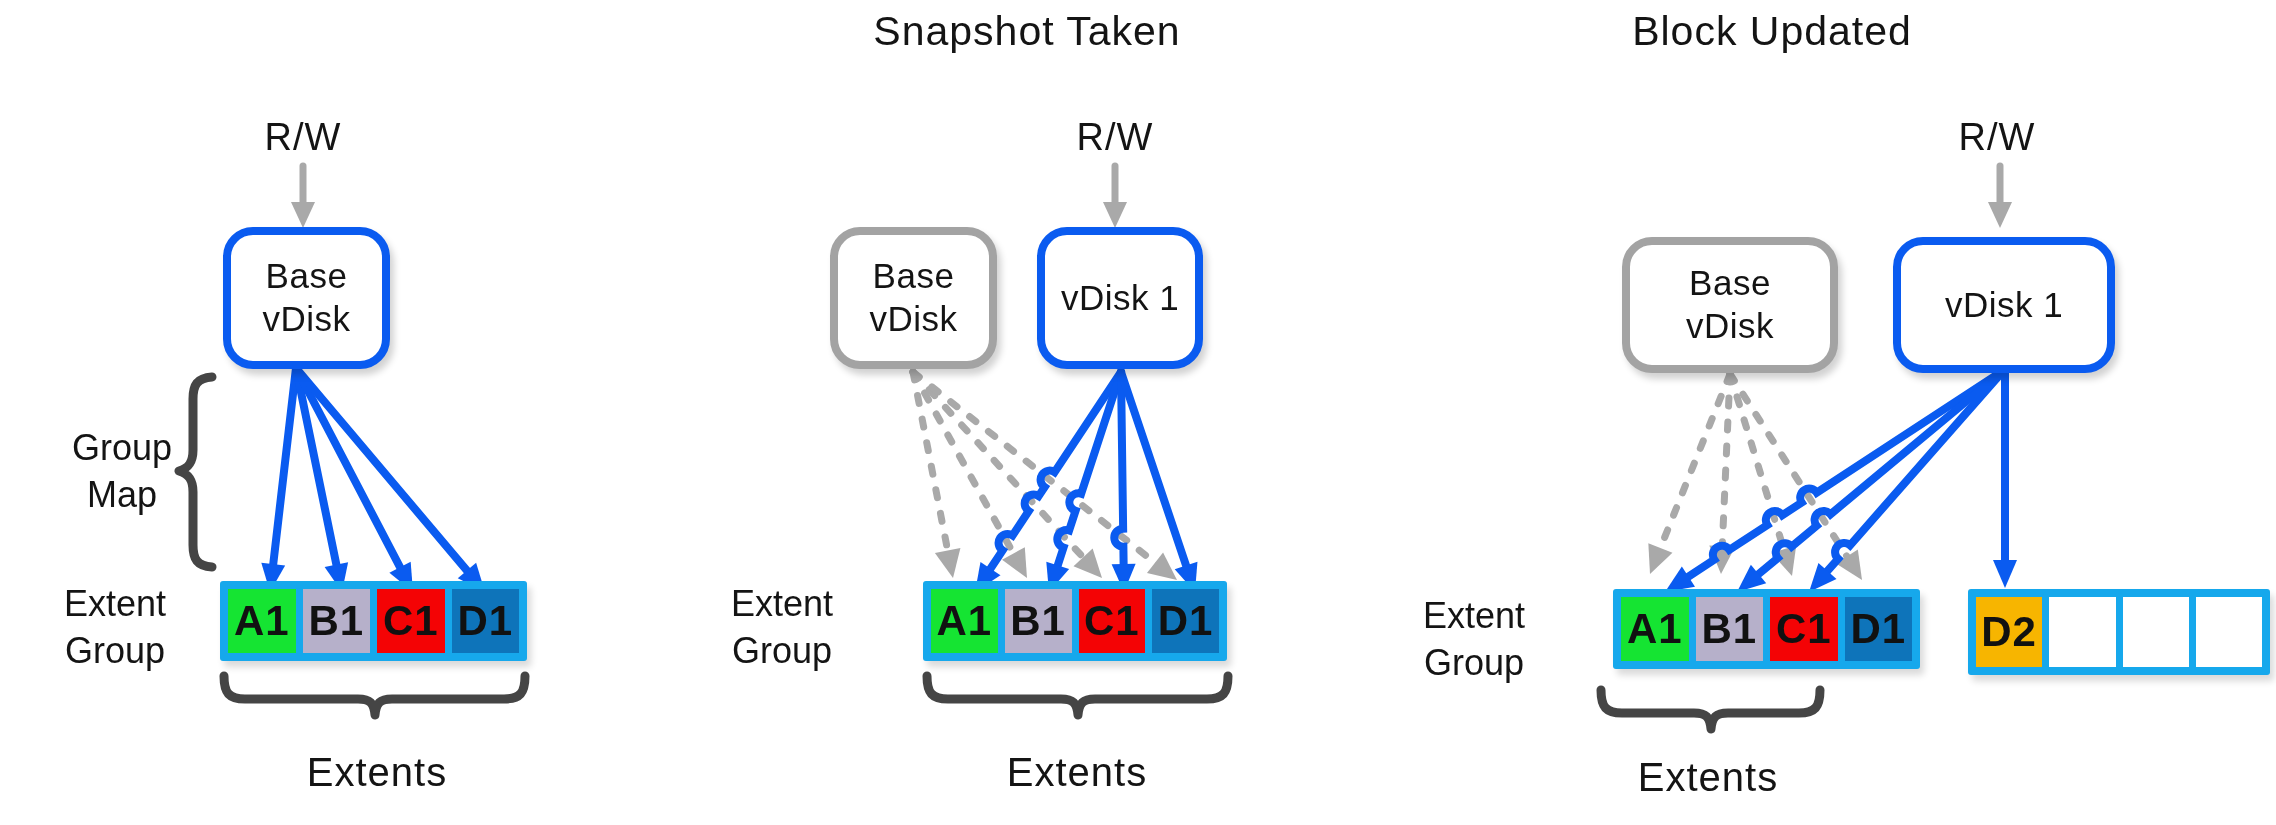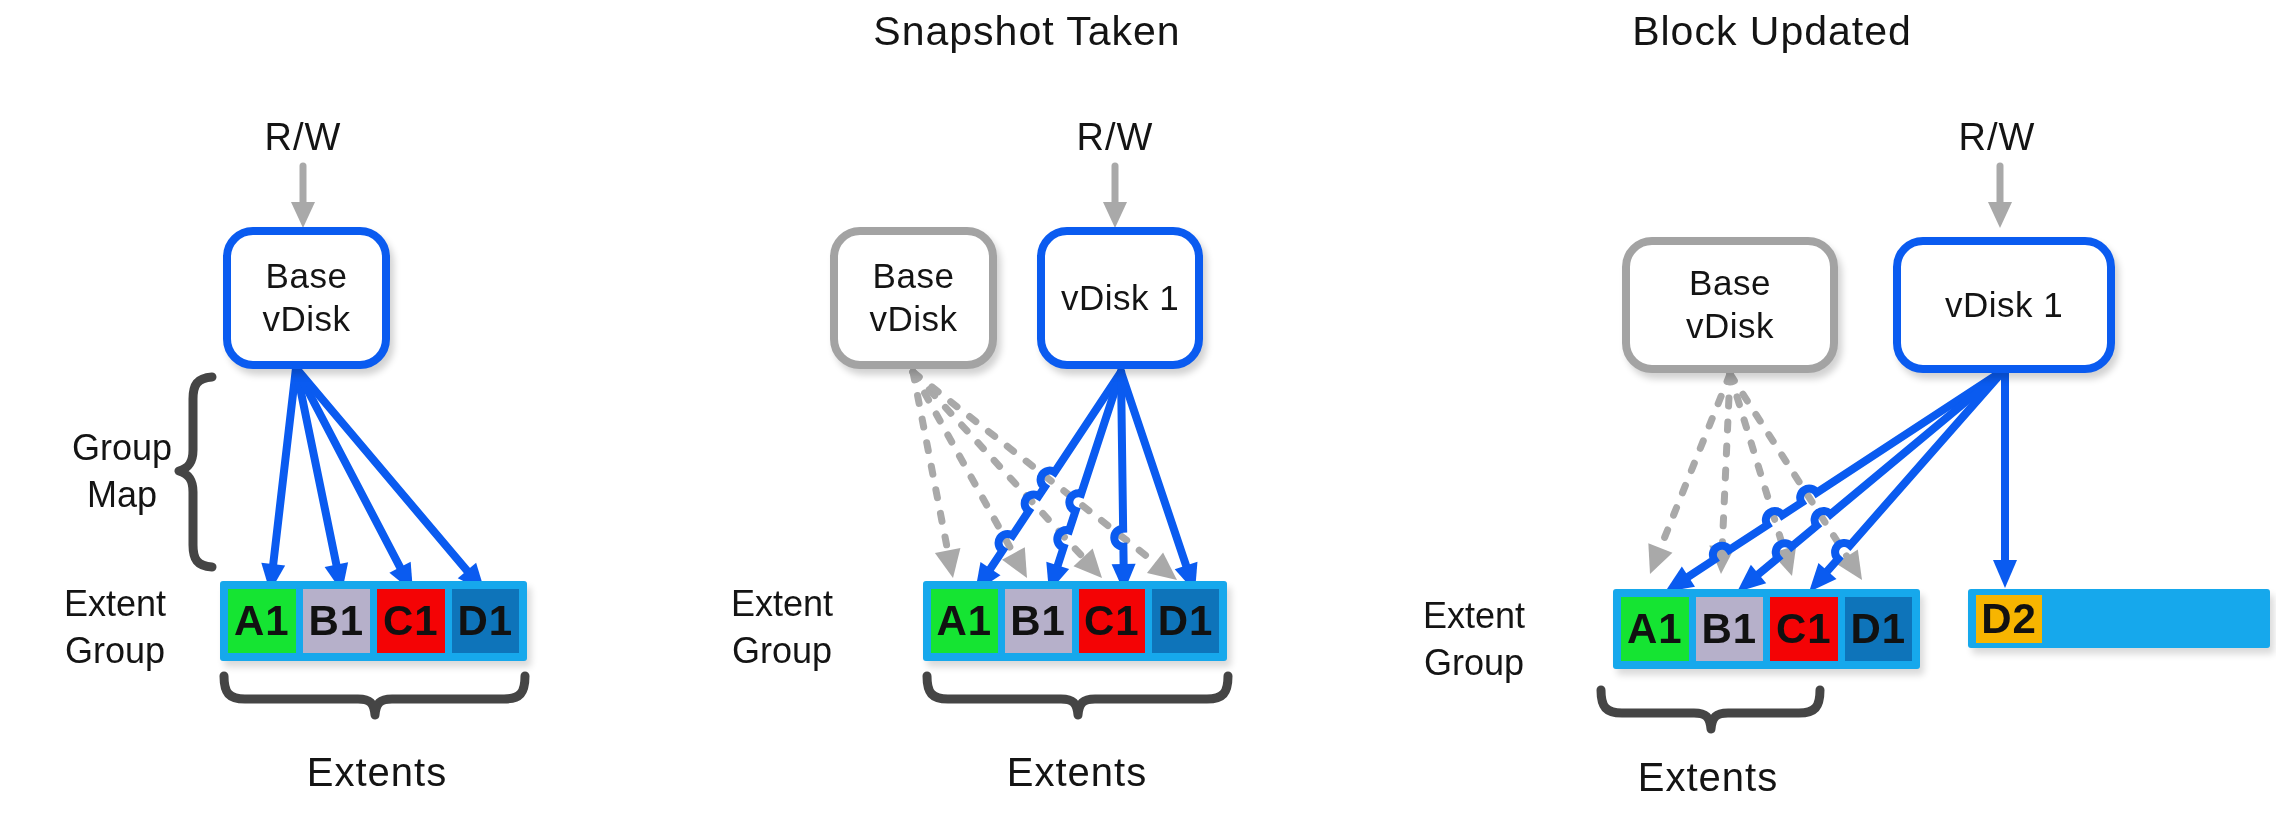--- a/index.html
+++ b/index.html
@@ -171,21 +171,21 @@
     <div>Group</div>
   </div>
 
   <div class="abs extent-group" style="left:1613px;top:589px;width:307px;height:80px;">
     <div class="cell" style="background-color: rgb(21, 228, 50);">A1</div>
     <div class="cell" style="background-color: rgb(182, 176, 202);">B1</div>
     <div class="cell" style="background-color: rgb(244, 3, 5);">C1</div>
     <div class="cell" style="background-color: rgb(14, 116, 186);">D1</div>
   </div>
 
-  <div class="abs extent-group" style="left:1968px;top:589px;width:302px;height:59px;align-items:center;">
+  <div class="abs extent-group" style="left:1968px;top:589px;width:302px;height:86px;">
     <div class="cell" style="background-color: rgb(247, 181, 0);">D2</div>
     <div class="cell" style="background-color: rgb(255, 255, 255);"></div>
     <div class="cell" style="background-color: rgb(255, 255, 255);"></div>
     <div class="cell" style="background-color: rgb(255, 255, 255);"></div>
   </div>
 
   <div class="abs hcenter extents-label" style="left:1708px;top:755px;">Extents</div>
 
 </div>
 

